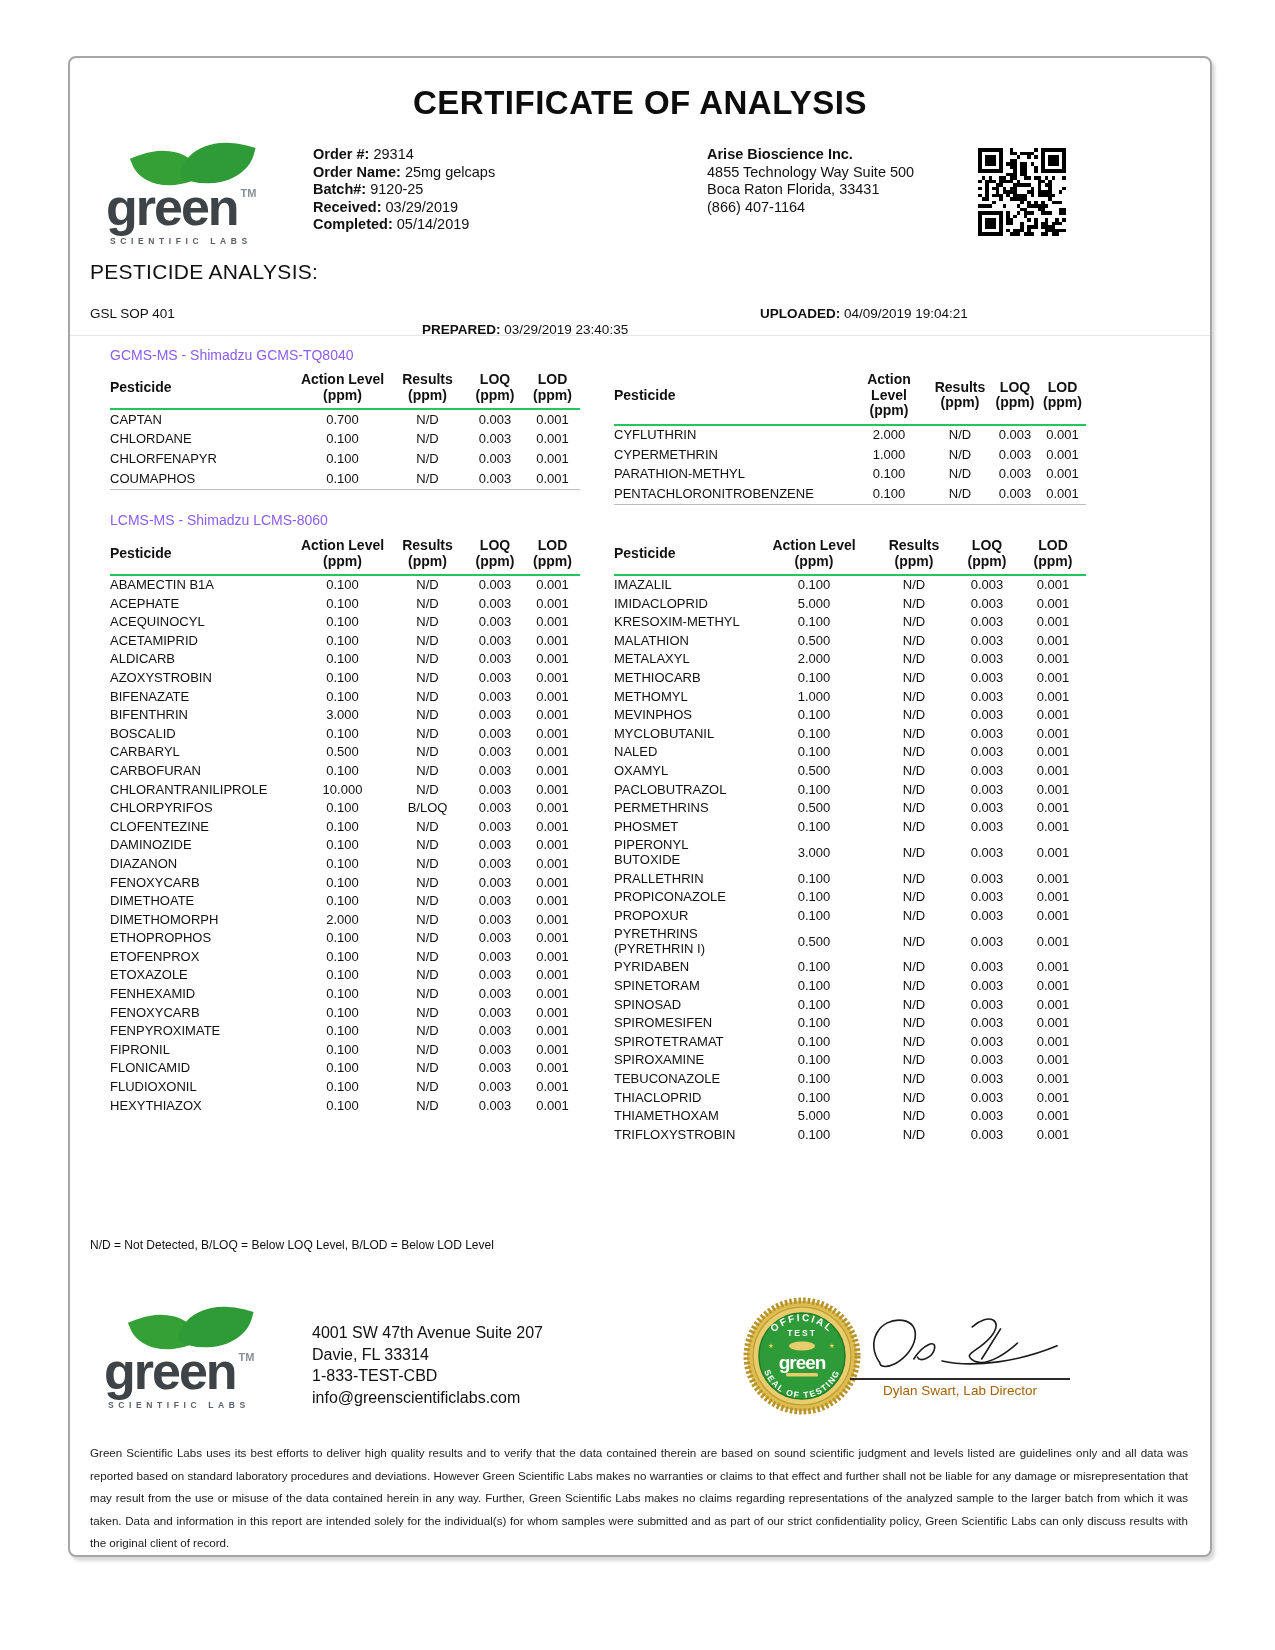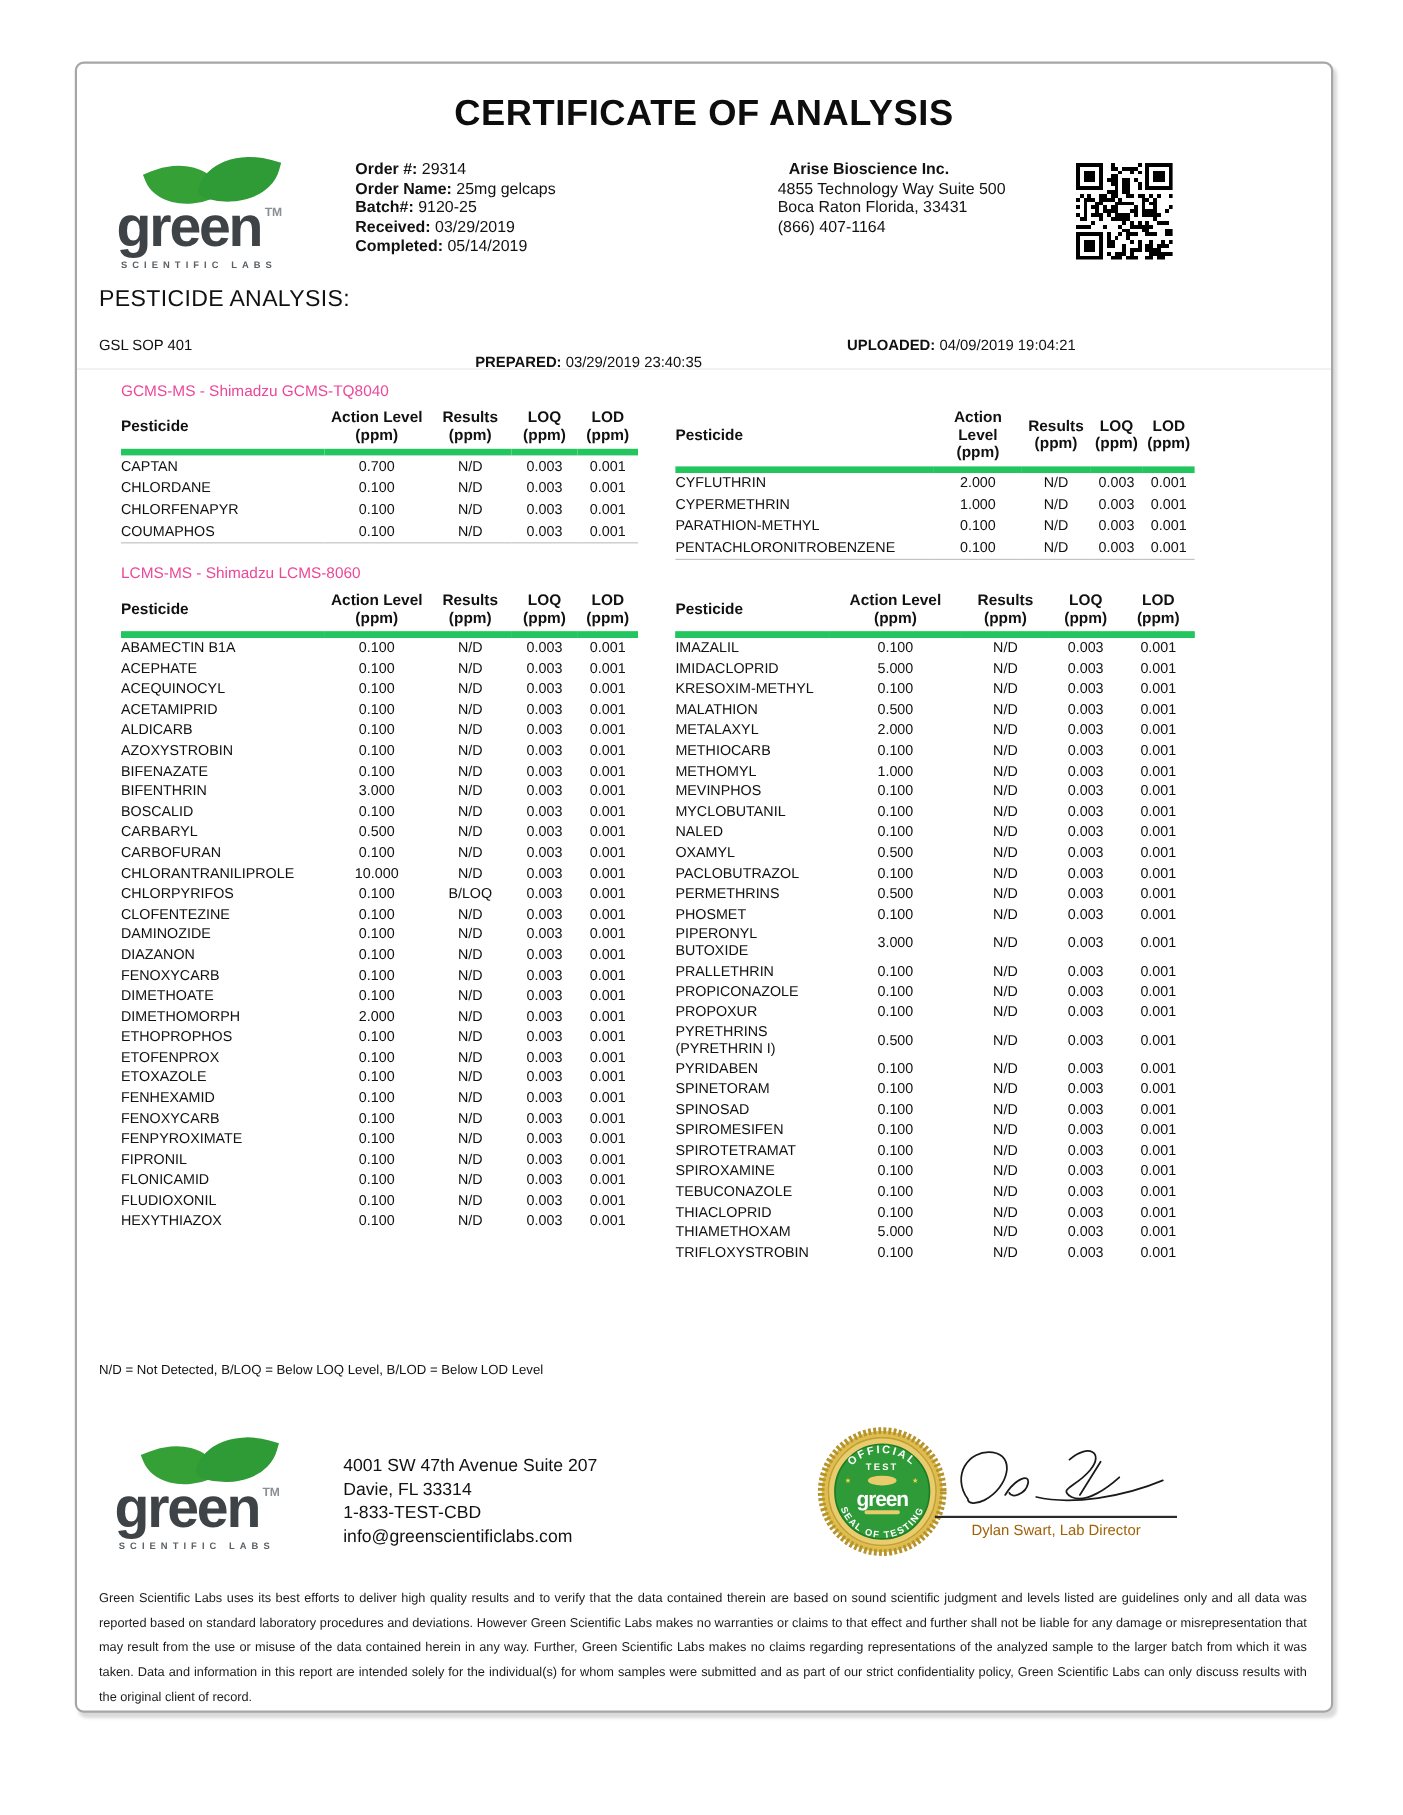--- a/index.html
+++ b/index.html
@@ -21,39 +21,39 @@
   .gsl-logo{position:absolute;width:195px;height:102px;}
   .leaf{position:absolute;}
   .leaf-l{left:30px;top:2px;width:60px;height:44px;background:#35a035;border-radius:0 100% 16% 100%;transform:rotate(-22deg);}
   .leaf-r{left:78px;top:-6px;width:66px;height:50px;background:#2f9b36;border-radius:100% 0 100% 16%;transform:rotate(16deg);}
   .logo-word{position:absolute;left:0;bottom:13px;font-size:52px;line-height:1;font-weight:bold;color:#3e4347;letter-spacing:-2px;}
   .logo-word .tm{font-size:11px;vertical-align:28px;color:#8a8f93;letter-spacing:0;margin-left:3px;font-weight:bold;text-align:center;}
   .logo-sub{position:absolute;left:4px;bottom:0;font-size:8.5px;font-weight:bold;letter-spacing:4.6px;color:#5a5f63;white-space:nowrap;}
   
   .order-block{position:absolute;left:243px;top:88px;font-size:14.5px;line-height:17.6px;}
   .client-block{position:absolute;left:637px;top:88px;font-size:14.5px;line-height:17.6px;}
-  .lbl{font-weight:bold;margin-left:10px;}
+  .lbl{font-weight:bold;}
   .qr{position:absolute;left:908px;top:90px;width:88px;height:88px;}
   .qr svg{width:100%;height:100%;}
   
   .section-heading{position:absolute;left:20px;top:202px;font-size:21px;font-weight:normal;letter-spacing:0.3px;}
   .info-row{position:absolute;left:0;top:248px;width:100%;font-size:13.5px;}
   .info-sop{position:absolute;left:20px;top:0;}
   .info-prepared{position:absolute;left:352px;top:16px;}
   .info-uploaded{position:absolute;left:690px;top:0;}
   .rule{position:absolute;left:0;top:277px;width:100%;border-top:1px solid #e6e6e6;}
-  .instrument-title{position:absolute;font-size:14px;color:#ec4899;text-align:right;}
+  .instrument-title{position:absolute;font-size:14px;color:#8b5cf6;text-align:right;}
   .gcms-title{left:40px;top:289px;}
   .lcms-title{left:40px;top:454px;}
   
   .tbl-wrap{position:absolute;}
   table.data-table{border-collapse:collapse;table-layout:fixed;}
   .data-table th{
     font-size:14px;font-weight:bold;line-height:15.5px;padding:2px 0 5px;
-    border-bottom:6px solid #22c55e;text-align:center;vertical-align:middle;
+    border-bottom:2px solid #22c55e;text-align:center;vertical-align:middle;
   }
   .data-table th.pest-h{text-align:left;}
   .data-table td{font-size:13px;vertical-align:middle;}
   .t-gcms td{padding:2.6px 0;line-height:14.5px;}
   .t-lcms td{padding:2px 0;line-height:14.6px;}
   .data-table td.pest{text-align:left;}
   .data-table td.num{text-align:center;}
   table.t-gcms{border-bottom:1px solid #bdbdbd;}
   
   .t-left col.c-pest{width:185px;} .t-left col.c1{width:95px;} .t-left col.c2{width:75px;} .t-left col.c3{width:60px;} .t-left col.c4{width:55px;}

